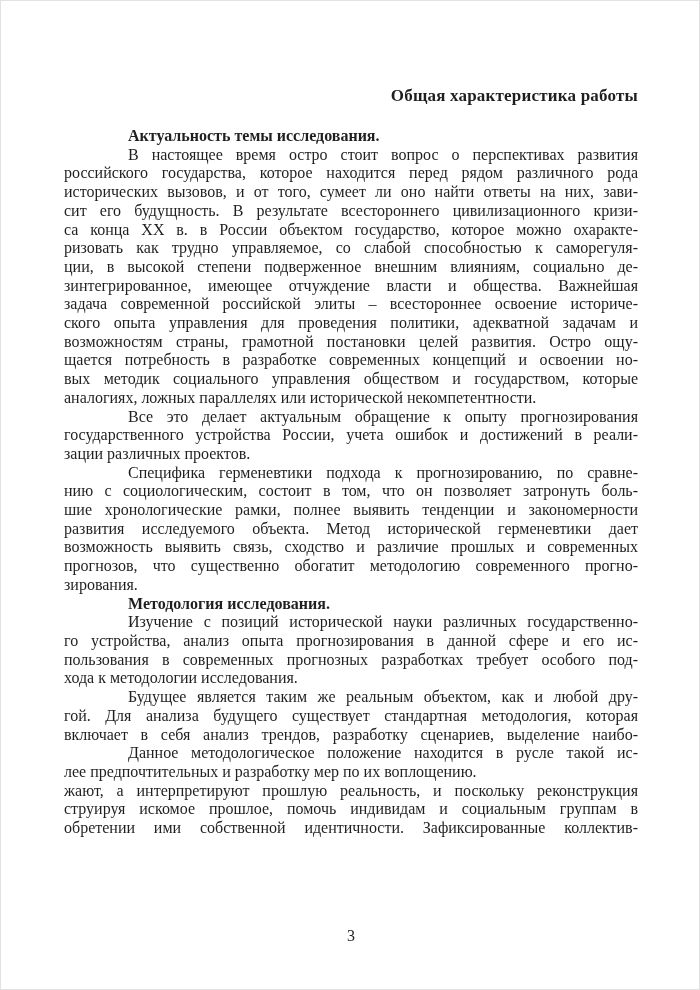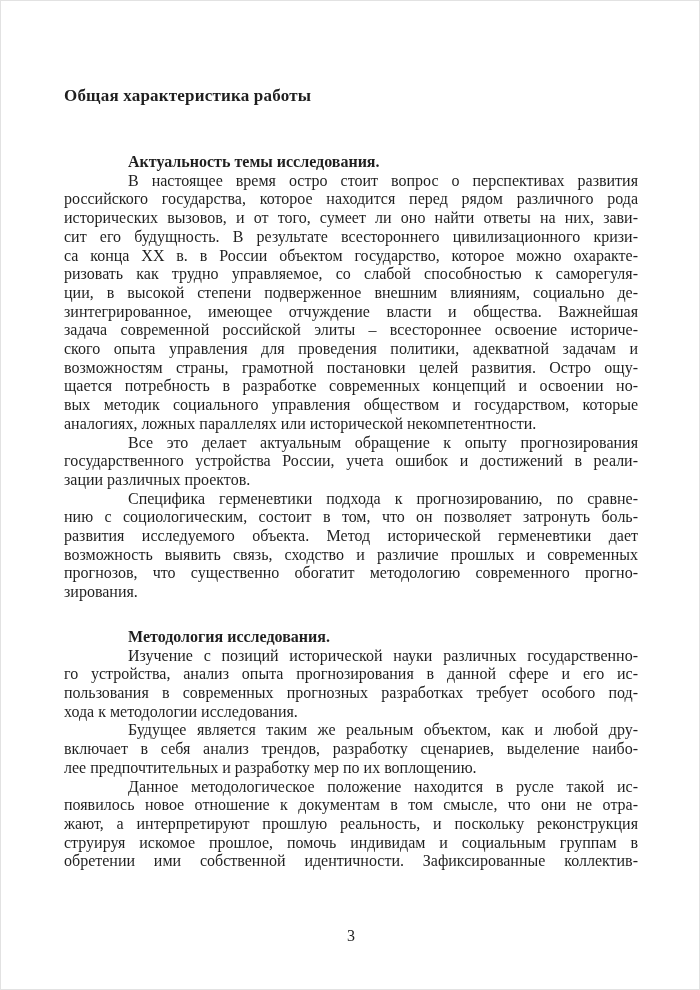--- a/index.html
+++ b/index.html
@@ -16,21 +16,21 @@
     box-sizing: border-box;
     font-family: "Liberation Serif", "DejaVu Serif", serif;
     color: #1f1f1f;
     overflow: hidden;
   }
   .doc-title {
     position: absolute;
     left: 63px;
     top: 85px;
     width: 574px;
-    text-align: left;
+    text-align: right;
     font-weight: bold;
     font-size: 17px;
     letter-spacing: 0.2px;
   }
   .content {
     position: absolute;
     left: 63px;
     top: 126px;
     width: 574px;
     font-size: 16px;
@@ -44,21 +44,20 @@
   .line.para-end {
     text-align-last: left;
   }
   .line.indent {
     padding-left: 64px;
   }
   .line.heading {
     font-weight: bold;
     text-align: left;
     text-align-last: left;
-    margin-top: 26px;
   }
   .page-number {
     position: absolute;
     left: 0;
     top: 926px;
     width: 700px;
     text-align: center;
     font-size: 16px;
   }
 </style>
@@ -82,33 +81,34 @@
       <div class="line">ского опыта управления для проведения политики, адекватной задачам и</div>
       <div class="line">возможностям страны, грамотной постановки целей развития. Остро ощу-</div>
       <div class="line">щается потребность в разработке современных концепций и освоении но-</div>
       <div class="line">вых методик социального управления обществом и государством, которые</div>
       <div class="line para-end">аналогиях, ложных параллелях или исторической некомпетентности.</div>
       <div class="line indent">Все это делает актуальным обращение к опыту прогнозирования</div>
       <div class="line">государственного устройства России, учета ошибок и достижений в реали-</div>
       <div class="line para-end">зации различных проектов.</div>
       <div class="line indent">Специфика герменевтики подхода к прогнозированию, по сравне-</div>
       <div class="line">нию с социологическим, состоит в том, что он позволяет затронуть боль-</div>
+      <div class="line">шие хронологические рамки, полнее выявить тенденции и закономерности</div>
       <div class="line">развития исследуемого объекта. Метод исторической герменевтики дает</div>
       <div class="line">возможность выявить связь, сходство и различие прошлых и современных</div>
       <div class="line">прогнозов, что существенно обогатит методологию современного прогно-</div>
       <div class="line para-end">зирования.</div>
       <div class="line heading indent">Методология исследования.</div>
       <div class="line indent">Изучение с позиций исторической науки различных государственно-</div>
       <div class="line">го устройства, анализ опыта прогнозирования в данной сфере и его ис-</div>
       <div class="line">пользования в современных прогнозных разработках требует особого под-</div>
       <div class="line para-end">хода к методологии исследования.</div>
       <div class="line indent">Будущее является таким же реальным объектом, как и любой дру-</div>
+      <div class="line">гой. Для анализа будущего существует стандартная методология, которая</div>
       <div class="line">включает в себя анализ трендов, разработку сценариев, выделение наибо-</div>
+      <div class="line indent">Данное методологическое положение находится в русле такой ис-</div>
       <div class="line para-end">лее предпочтительных и разработку мер по их воплощению.</div>
-      <div class="line indent">Данное методологическое положение находится в русле такой ис-</div>
-      <div class="line">появилось новое отношение к документам в том смысле, что они не отра-</div>
       <div class="line">жают, а интерпретируют прошлую реальность, и поскольку реконструкция</div>
       <div class="line">струируя искомое прошлое, помочь индивидам и социальным группам в</div>
       <div class="line">обретении ими собственной идентичности. Зафиксированные коллектив-</div>
     </div>
 
   <div class="page-number">3</div>
 </div>
 
 </body></html>

